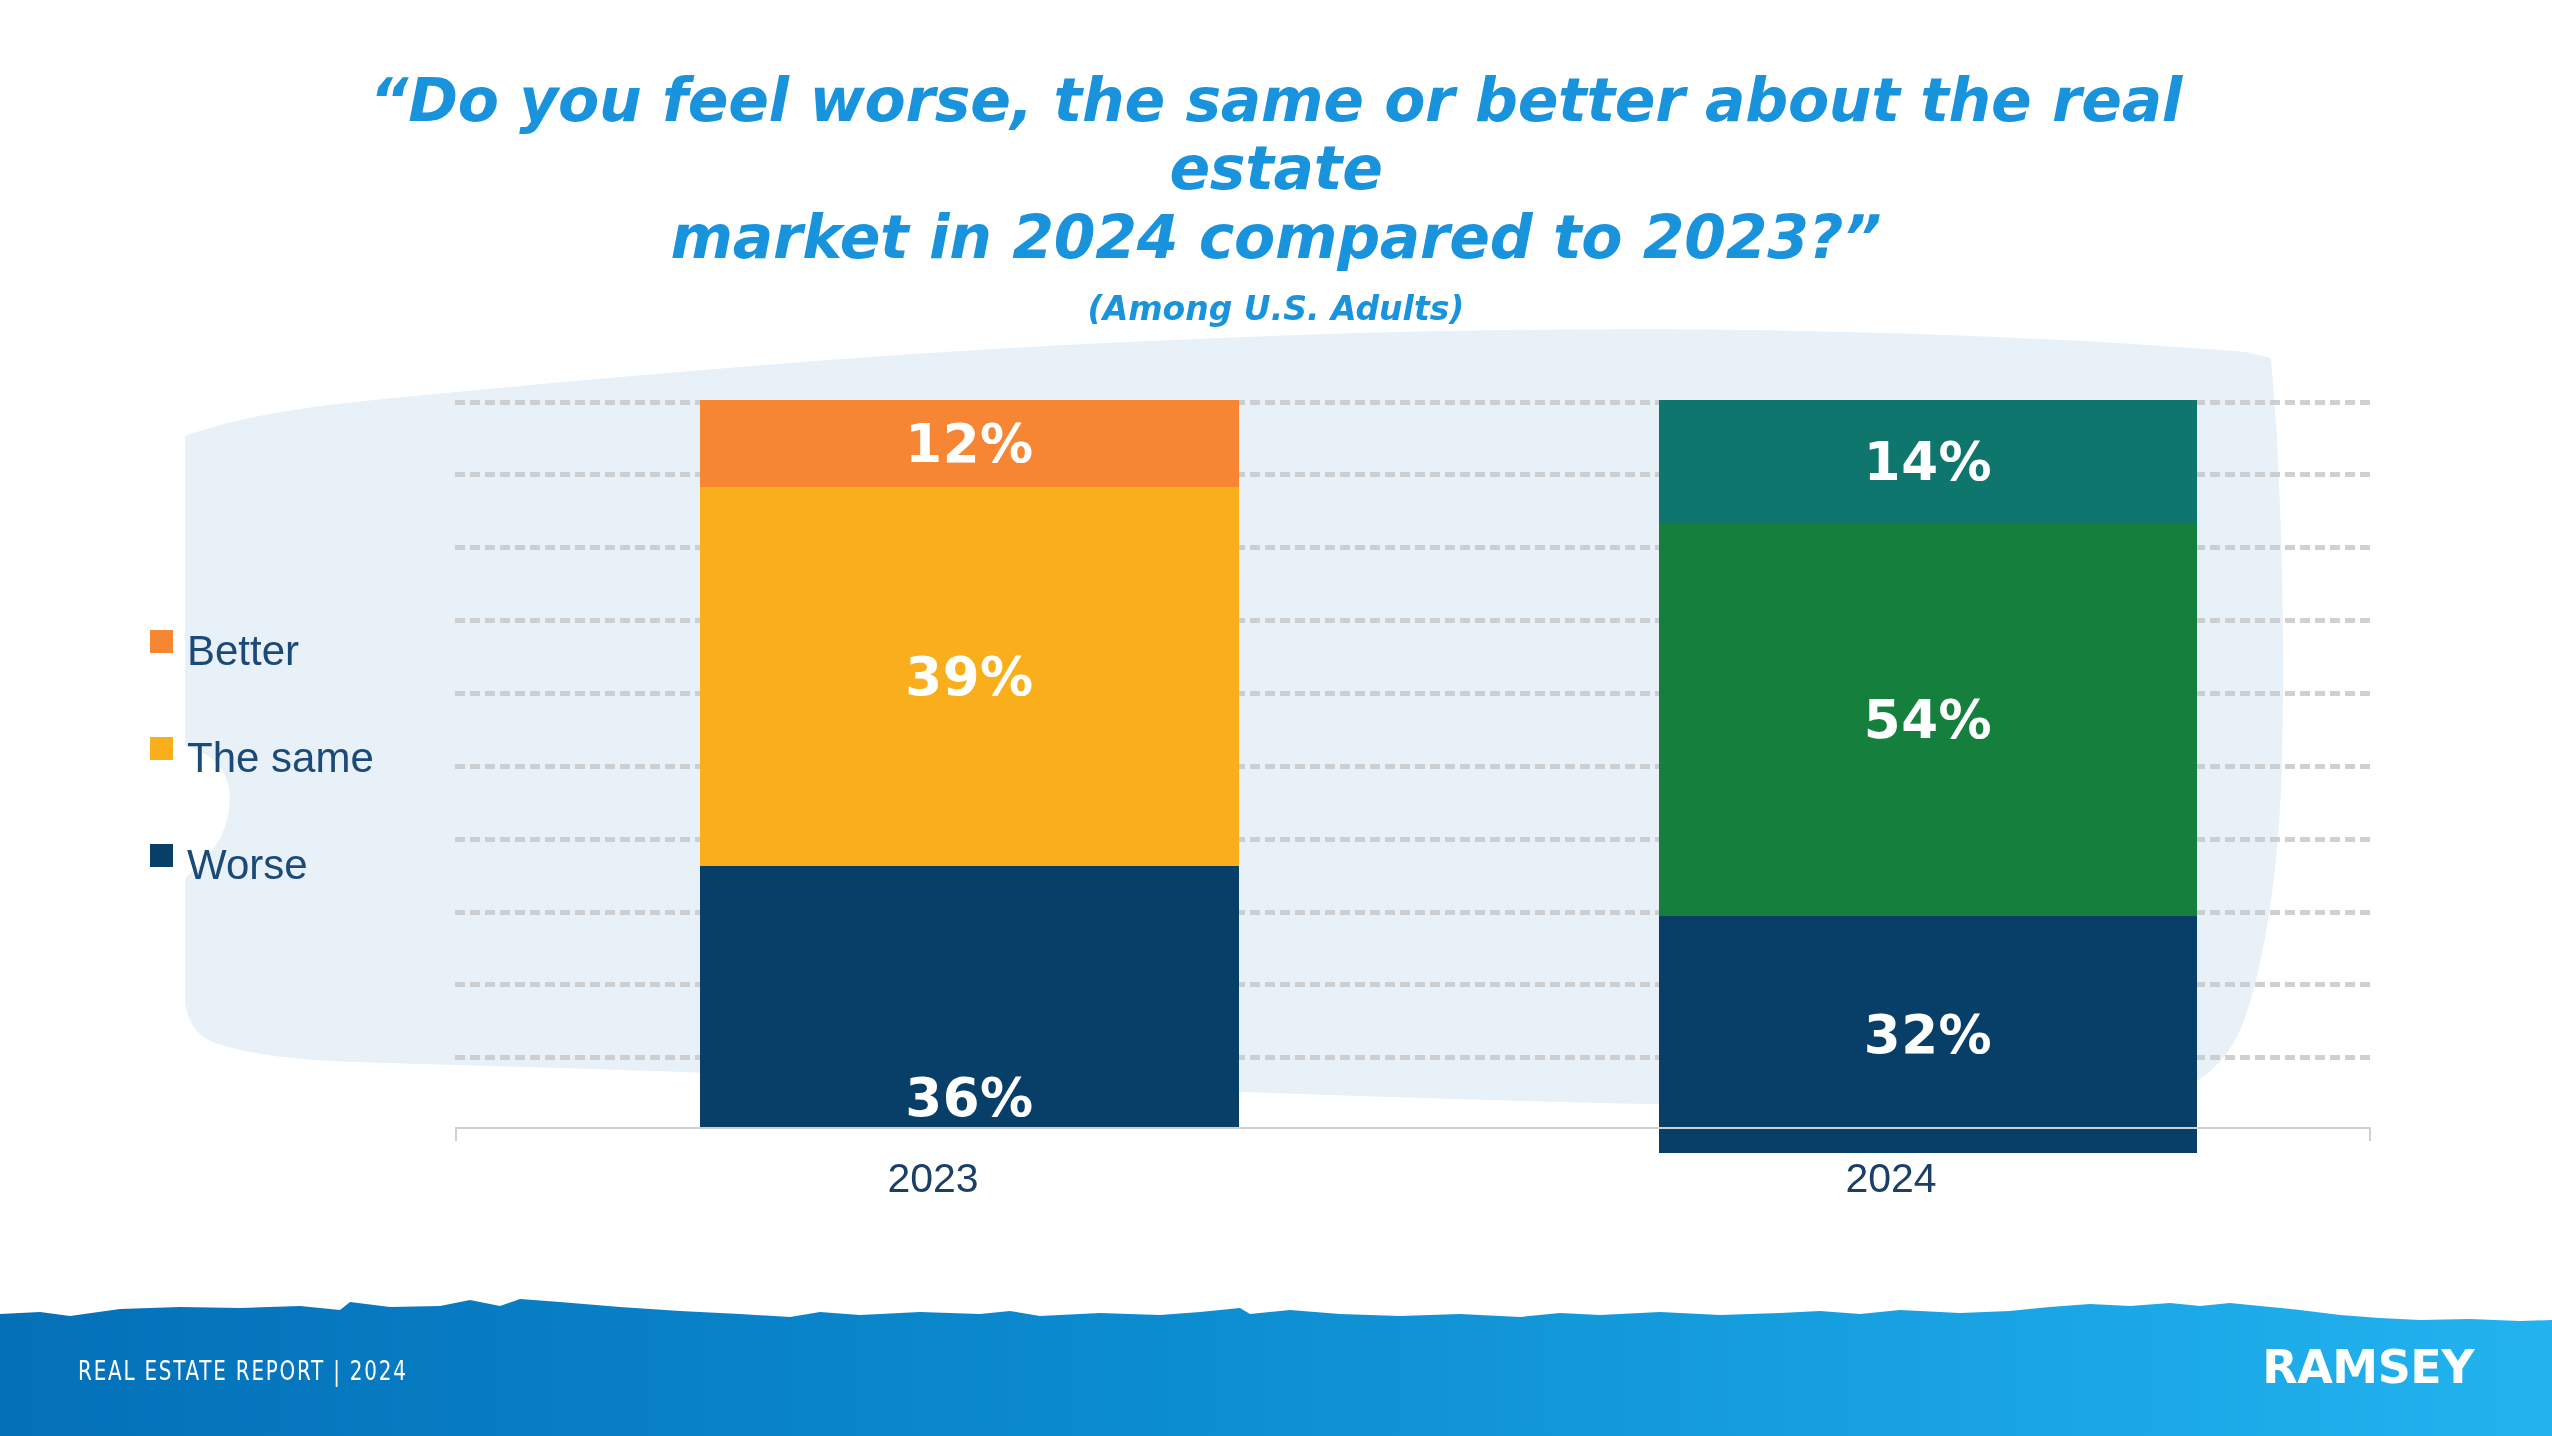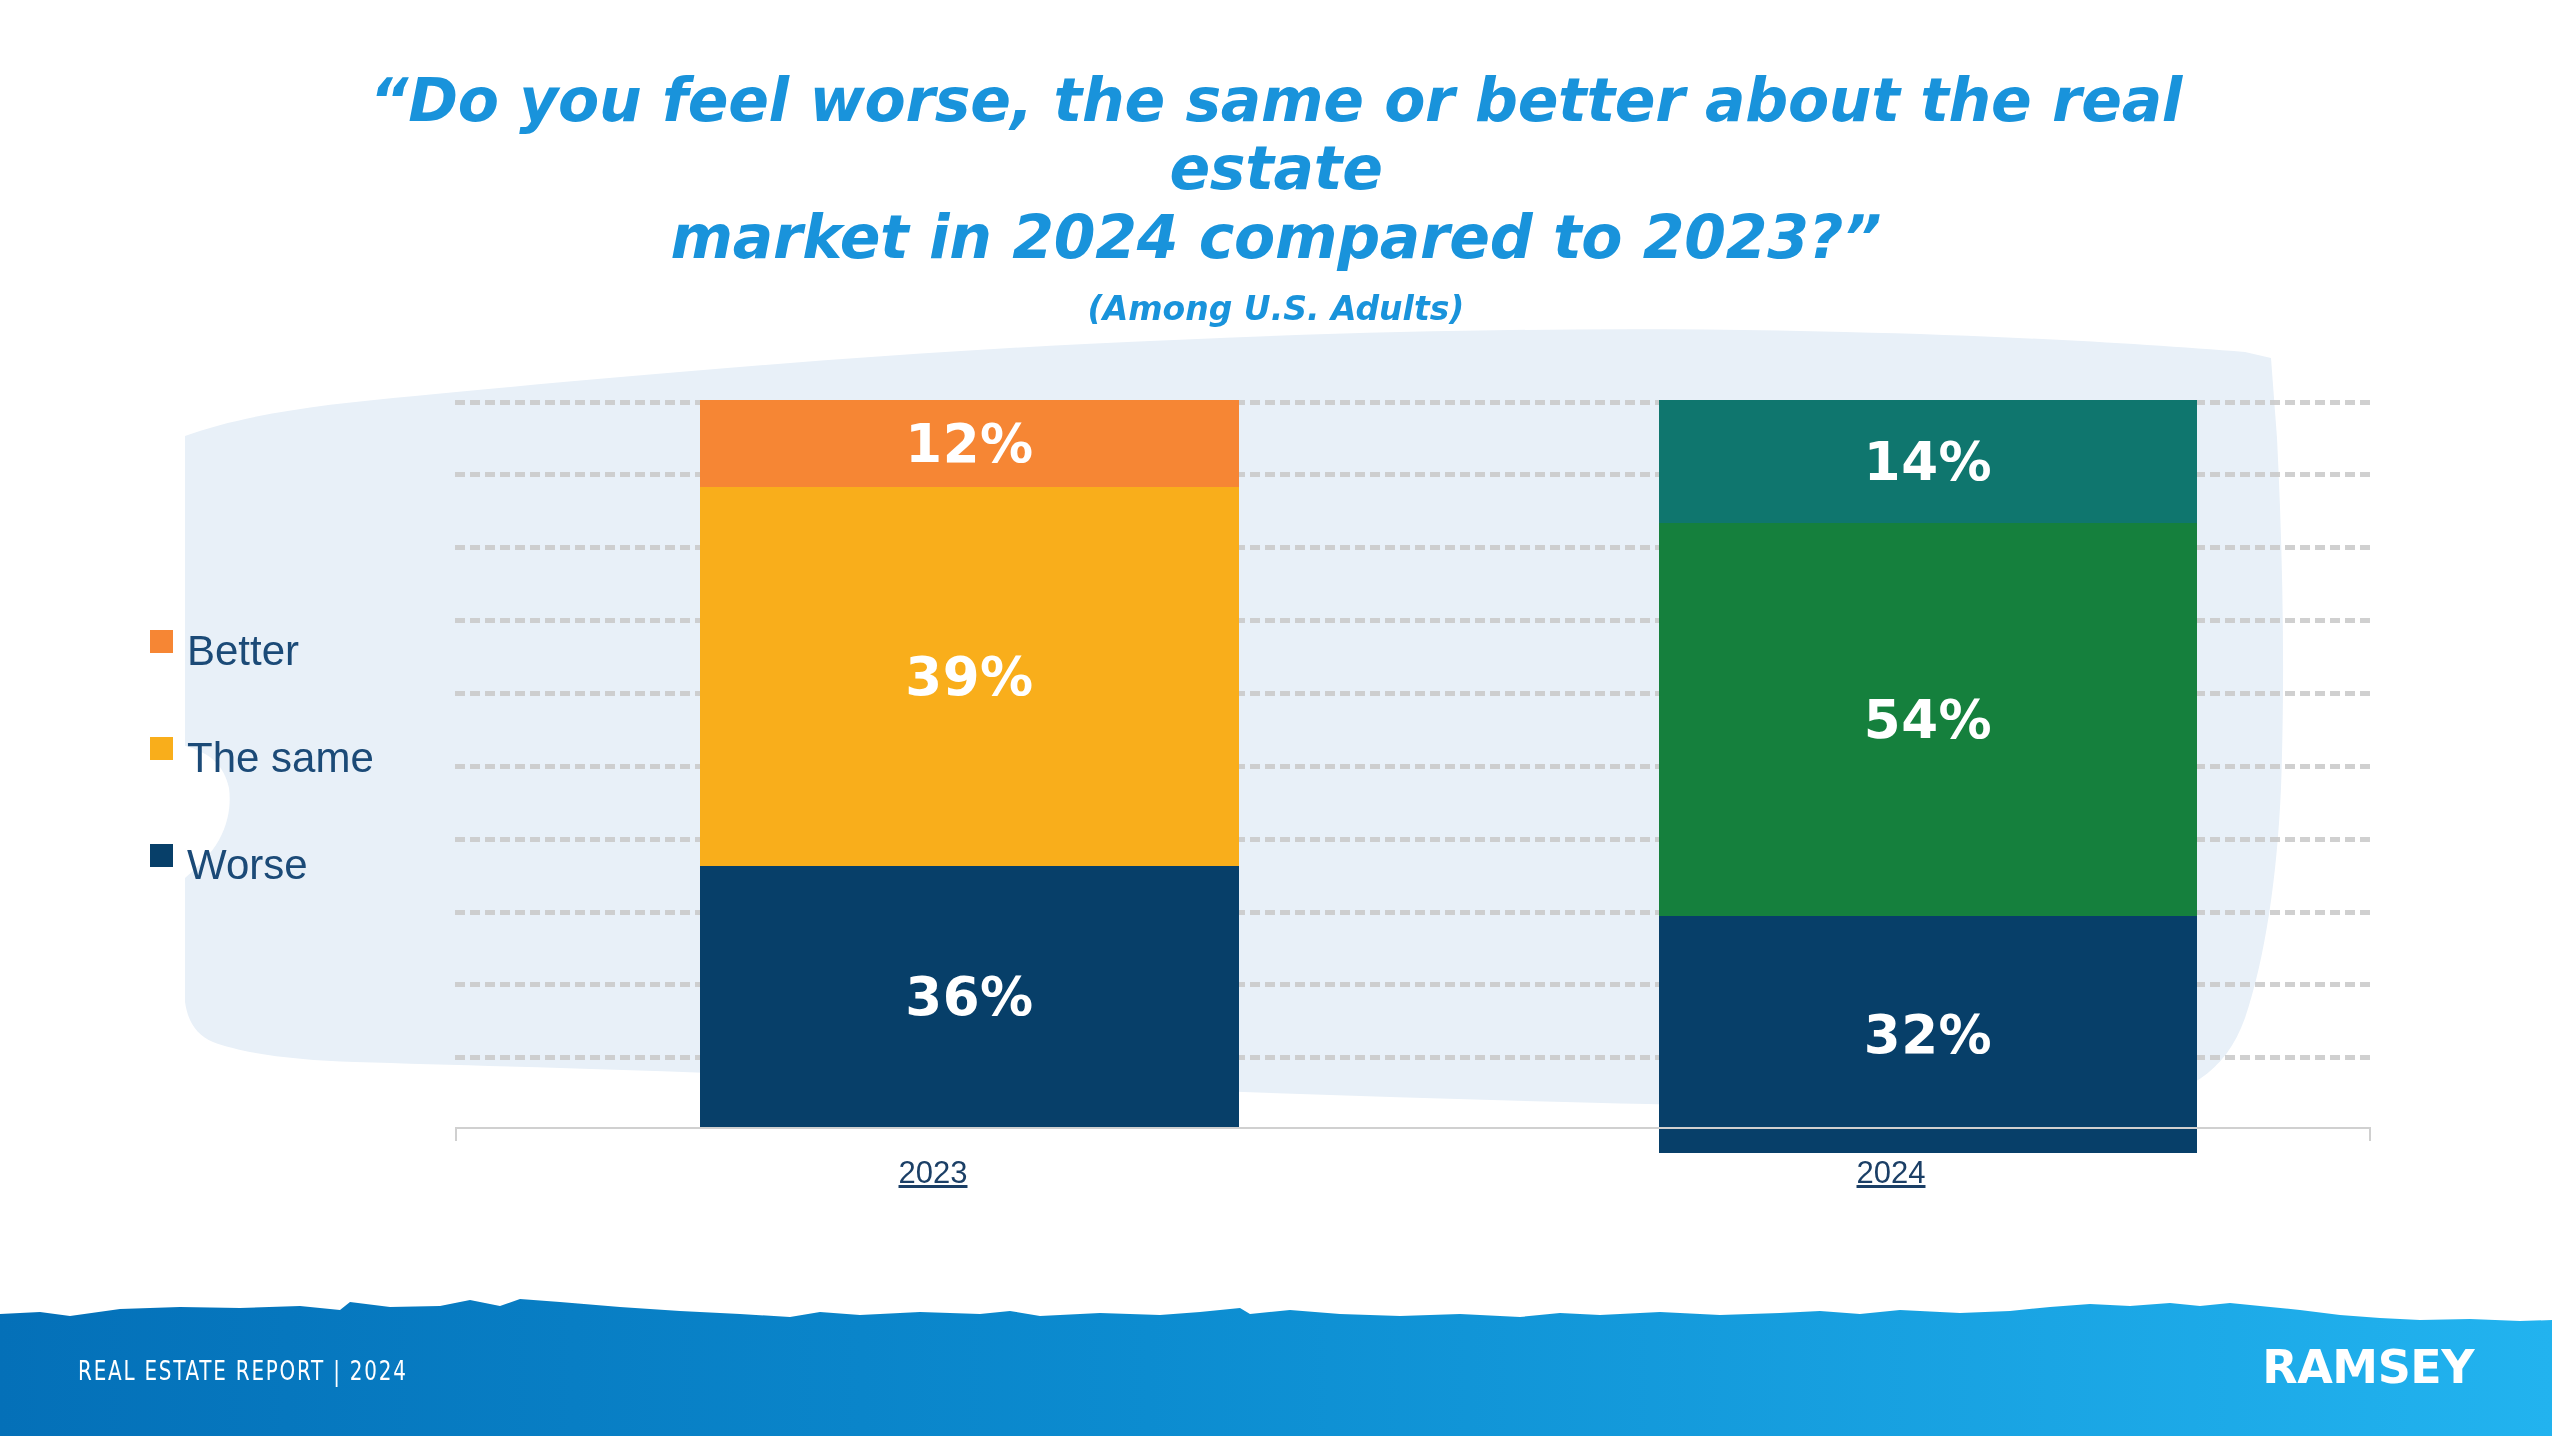--- a/index.html
+++ b/index.html
@@ -108,25 +108,24 @@
     font-weight: 700;
     font-size: 53px;
     color: #ffffff;
     letter-spacing: 0.5px;
   }
 
   .cat-label {
     position: absolute;
     top: 1155px;
     font-family: "Liberation Sans", sans-serif;
-    font-size: 31px;
+    font-size: 41px;
     color: #1b3f66;
     text-align: center;
     width: 400px;
-    text-decoration: underline;
   }
 
   
   .legend {
     position: absolute;
     left: 150px;
     top: 630px;
   }
   .legend-row {
     display: flex;
@@ -228,21 +227,21 @@
     <div class="gridline" style="top:582px"></div>
     <div class="gridline" style="top:655px"></div>
 
     <div class="bar-group" style="left:208px; width:539px; height:728px;">
       <div class="seg" style="height:87.36px; background:#F68634;">
         <span class="seg-label">12%</span>
       </div>
       <div class="seg" style="height:378.56px; background:#F9AE1B;">
         <span class="seg-label">39%</span>
       </div>
-      <div class="seg" style="height:262.08px; background:#073F69;">
+      <div class="seg" style="height:262.08px; background:#073F69;align-items:flex-end;">
         <span class="seg-label">36%</span>
       </div>
     </div>
 
     <div class="bar-group" style="left:1167px; width:538px; height:728px;">
       <div class="seg" style="height:123px; background:#0f766e;">
         <span class="seg-label">14%</span>
       </div>
       <div class="seg" style="height:393.12px; background:#15803d;">
         <span class="seg-label">54%</span>

